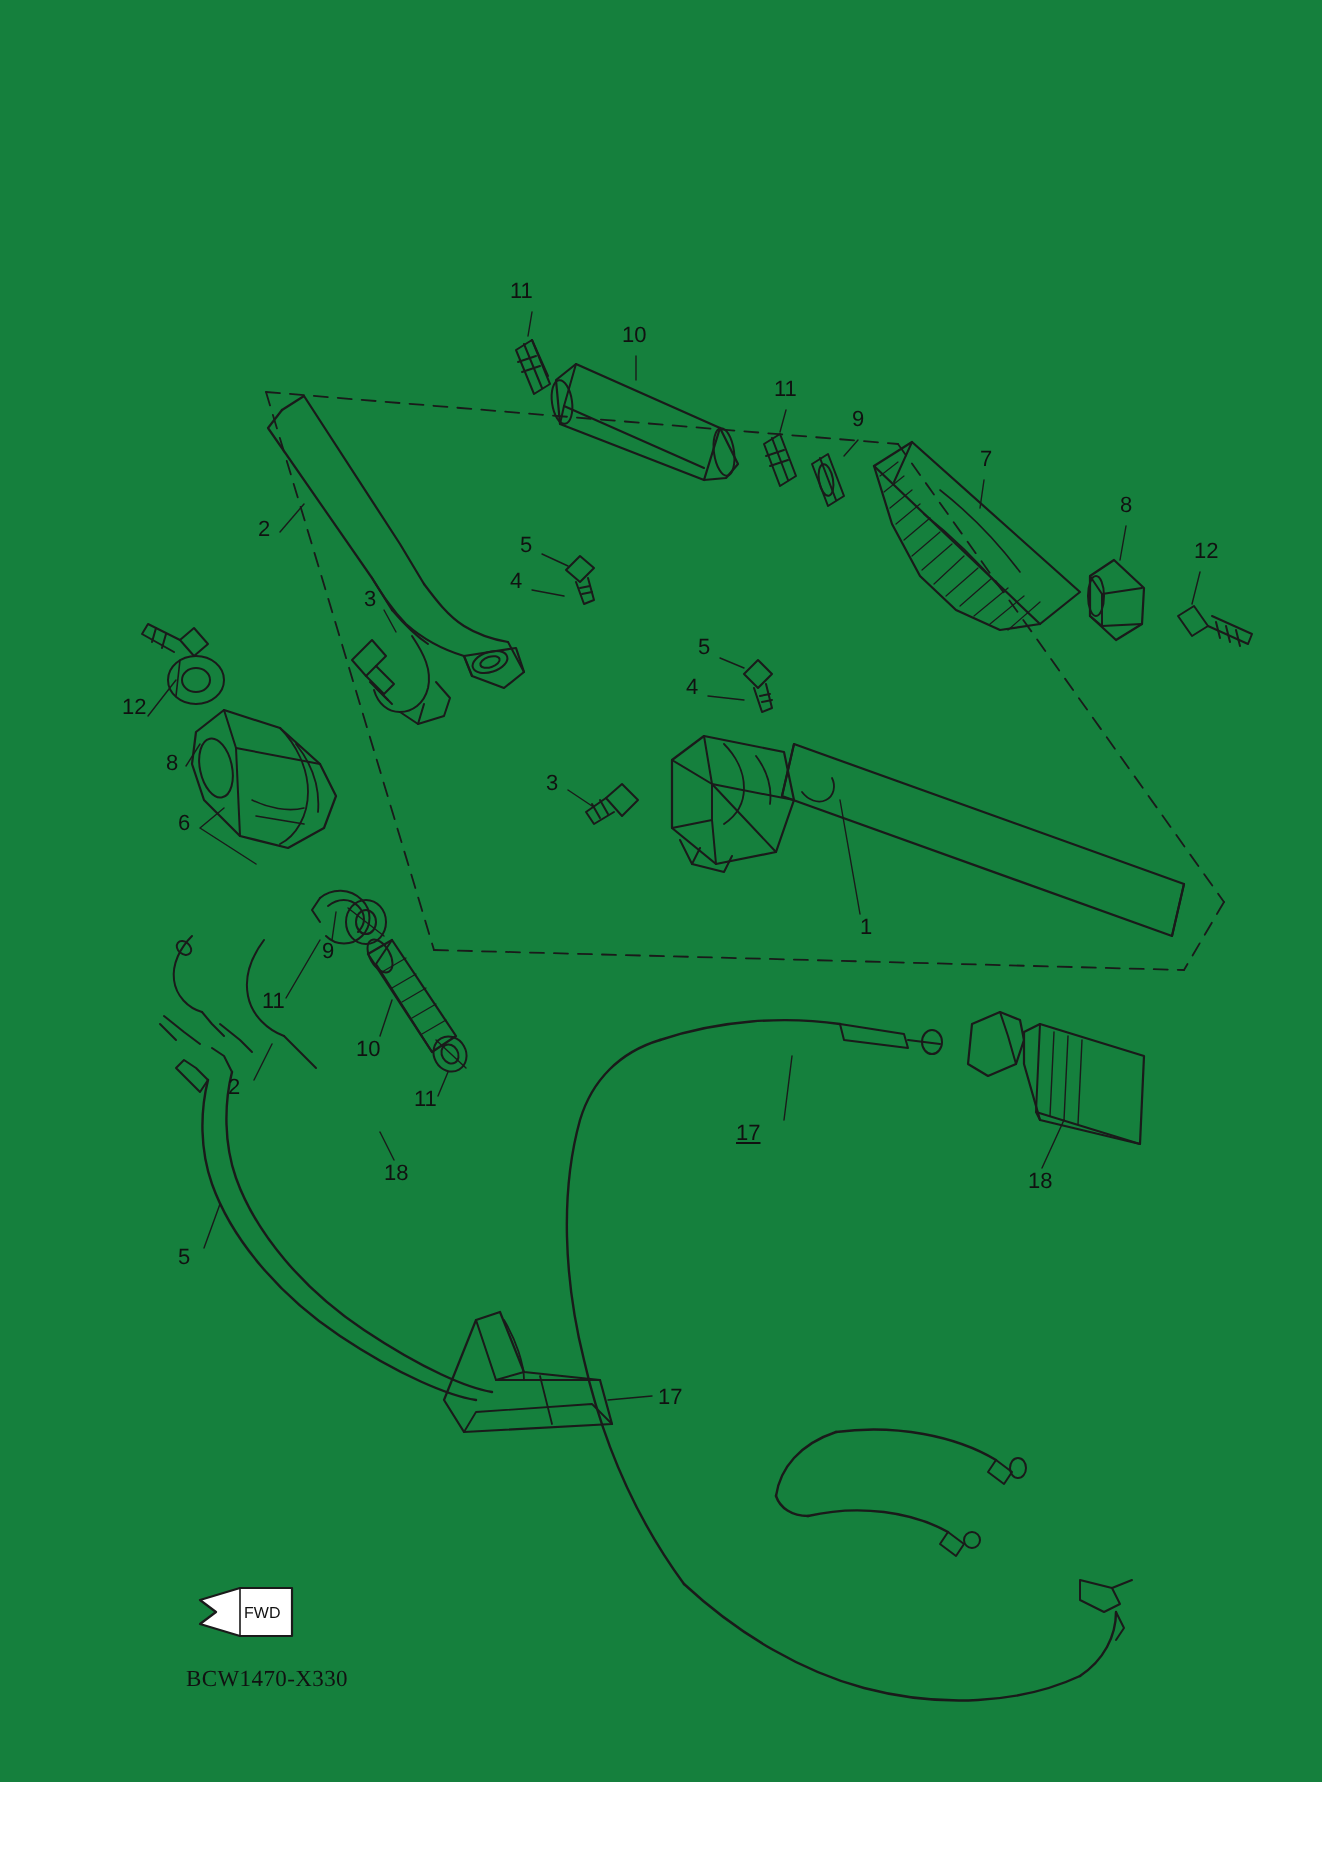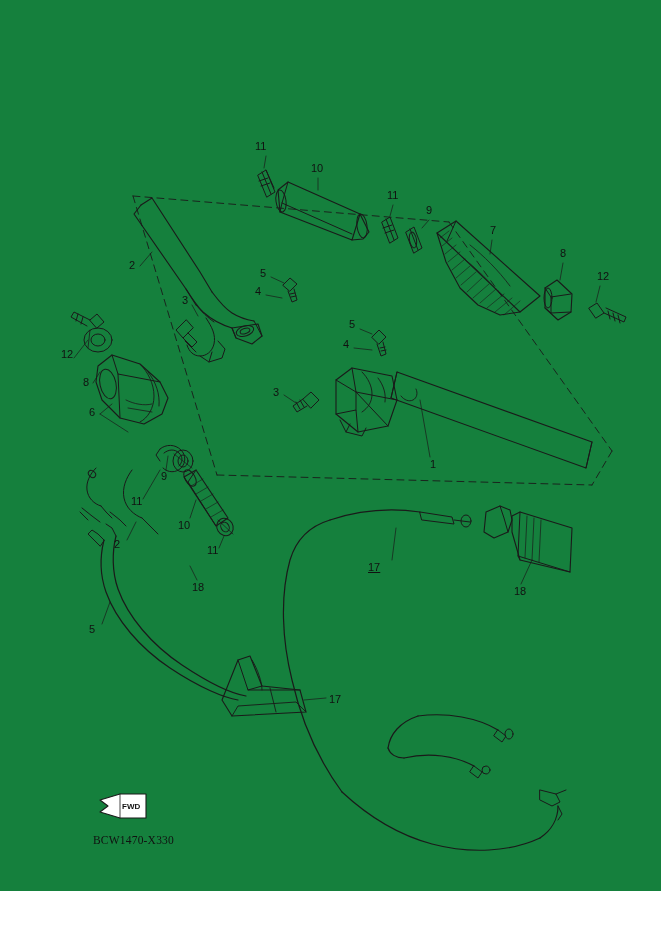--- a/index.html
+++ b/index.html
@@ -36,21 +36,21 @@
     position: absolute;
     font-size: 11.5px;
     color: #111111;
     letter-spacing: 0.2px;
     font-family: Liberation Serif, serif;
     white-space: nowrap;
   }
   .fwd-label {
     position: absolute;
     font-size: 8px;
-    font-weight: bold;
+    font-weight: normal;
     color: #111111;
     font-family: "Liberation Sans", sans-serif;
   }
 </style>
 </head>
 <body>
 
 <div id="page">
 
   <svg id="diagram-svg" viewBox="0 0 661 935" xmlns="http://www.w3.org/2000/svg">

